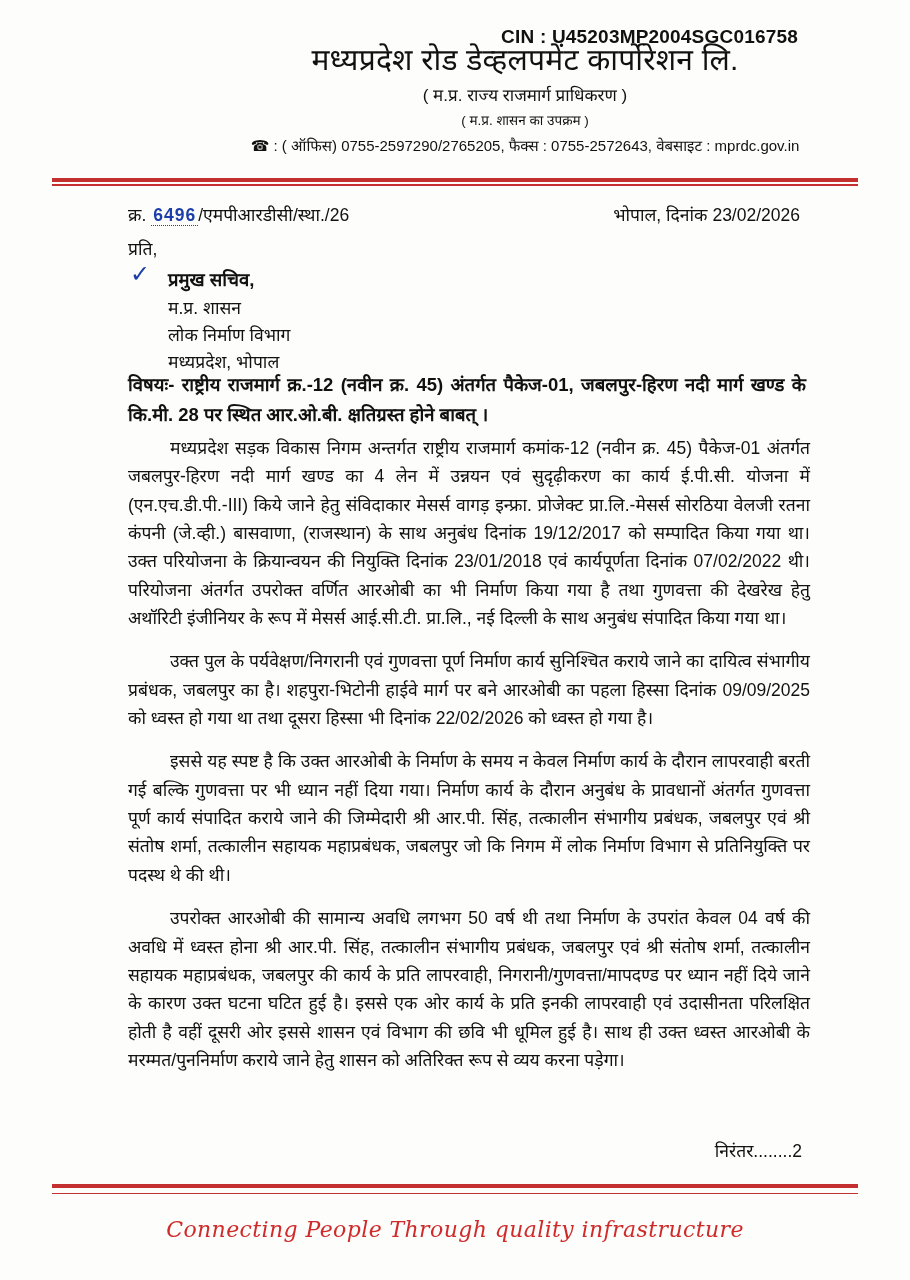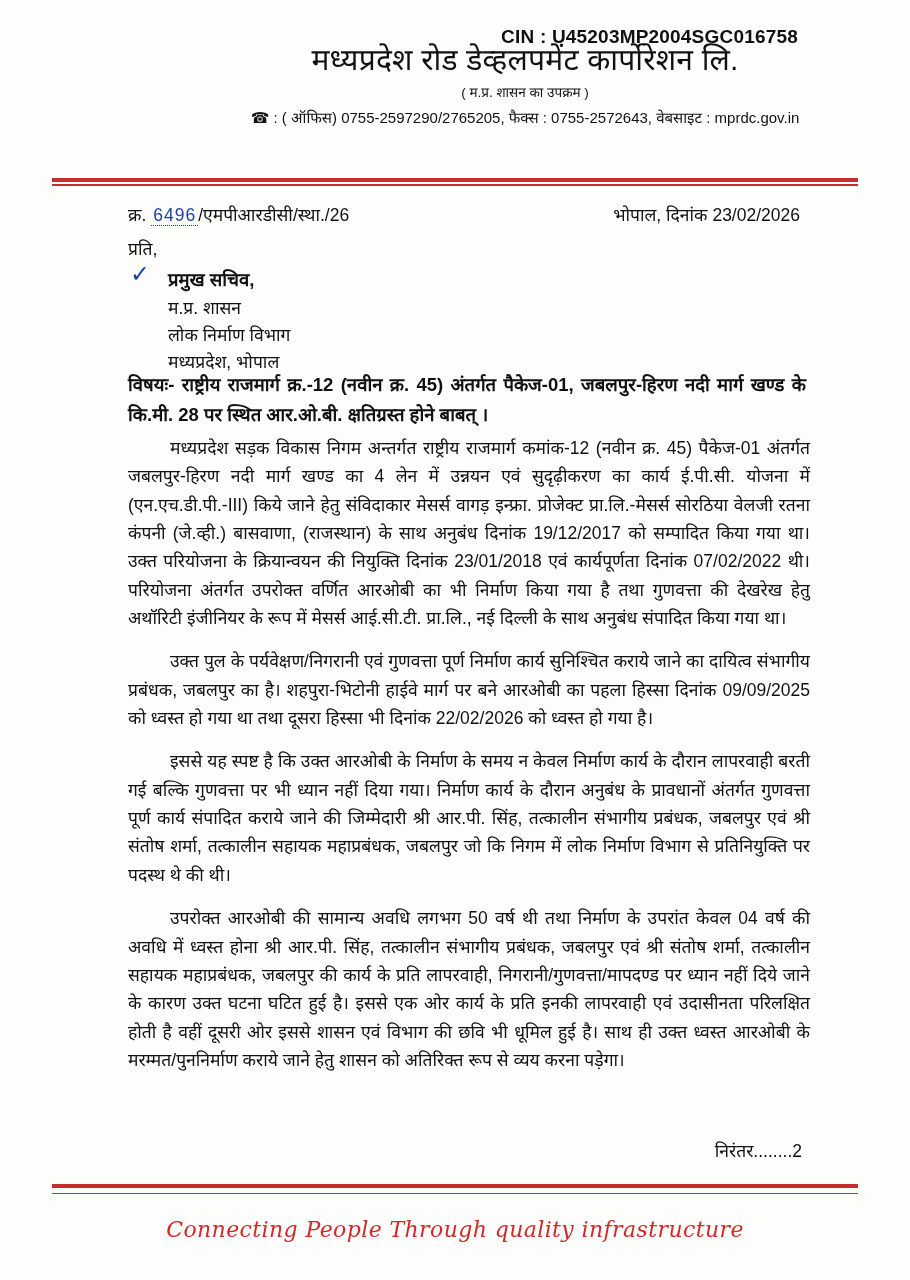--- a/index.html
+++ b/index.html
@@ -162,21 +162,21 @@
     display: flex;
     justify-content: space-between;
     font-size: 17.5px;
     color: #111;
   }
   .meta-left {
     white-space: nowrap;
   }
   .meta-num {
     color: #1c3ea8;
-    font-weight: normal;
+    font-weight: bold;
     letter-spacing: 1px;
     border-bottom: 1px dotted #1c3ea8;
     padding: 0 2px;
   }
   .meta-right {
     white-space: nowrap;
   }
 
   .to-line {
     position: absolute;
@@ -264,20 +264,21 @@
 </head>
 <body>
 
 <div class="page">
 
   <div class="cin">CIN : U45203MP2004SGC016758</div>
 
 
   <div class="header">
     <div class="org-title">मध्यप्रदेश रोड डेव्हलपमेंट कार्पोरेशन लि.</div>
+    <div class="org-sub1">( म.प्र. राज्य राजमार्ग प्राधिकरण )</div>
     <div class="org-sub2">( म.प्र. शासन का उपक्रम )</div>
     <div class="org-contact">
       <span>☎ : ( ऑफिस) 0755-2597290/2765205, फैक्स : 0755-2572643, वेबसाइट :</span>
       <span class="site">mprdc.gov.in</span>
     </div>
   </div>
 
   <div class="rule-top"></div>
   <div class="rule-top2"></div>
 

